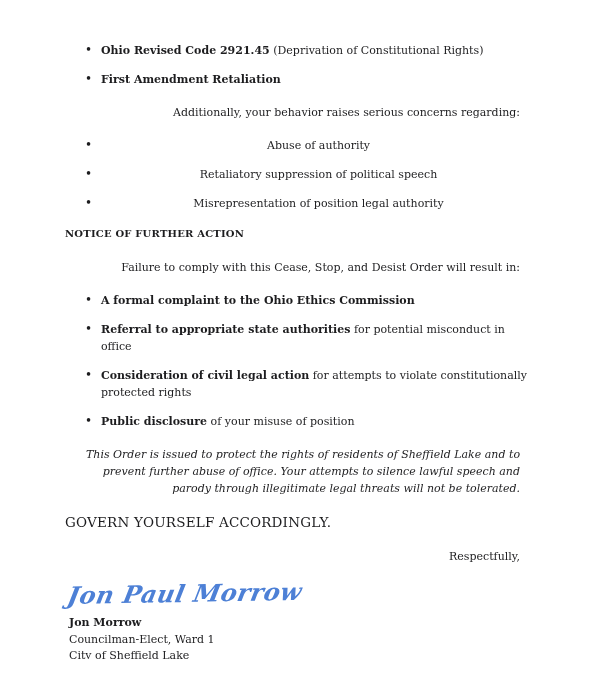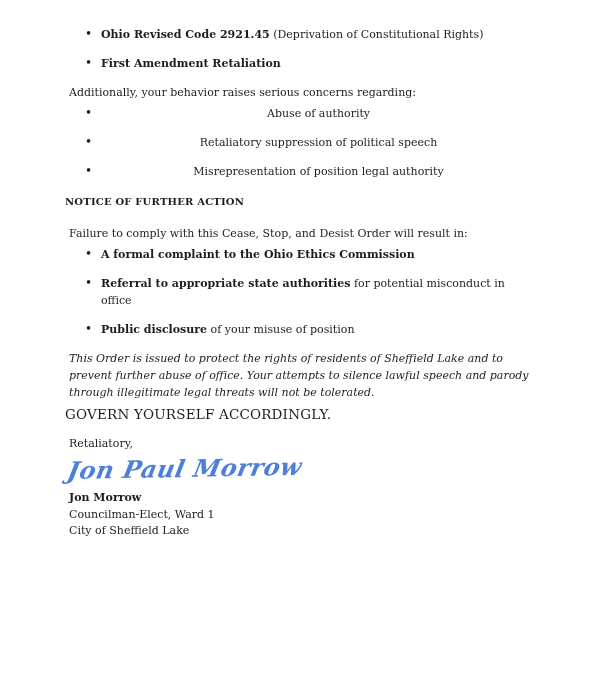--- a/index.html
+++ b/index.html
@@ -5,21 +5,21 @@
   html, body {
     margin: 0;
     padding: 0;
     background: #ffffff;
   }
   .page {
     position: relative;
     width: 600px;
     height: 659px;
     box-sizing: border-box;
-    padding: 26px 64px 0 65px;
+    padding: 42px 64px 0 65px;
     background: #ffffff;
     font-family: "DejaVu Serif", "Liberation Serif", serif;
     font-size: 11px;
     line-height: 17px;
     color: #1d1d1f;
     overflow: hidden;
     border-radius: 17px;
   }
   ul.bullets {
     list-style: none;
@@ -31,21 +31,21 @@
     margin-bottom: 12px;
   }
   ul.bullets li::before {
     content: "\2022";
     position: absolute;
     left: -16px;
     top: 0;
     font-size: 12px;
   }
   .b { font-weight: bold; }
-  p.para { margin: 4px; }
+  p.para { margin: 16px; text-align: right; }
 
   .citations-list   { margin-bottom: 23px; }
   .concerns-intro   { margin-bottom: 10px; }
   .concerns-list    { margin-bottom: 24px; text-align: center; }
   .section-heading {
     font-size: 10px;
     font-weight: bold;
     letter-spacing: 0.2px;
     line-height: 19px;
     margin: 0 0 14px 0;
@@ -98,28 +98,29 @@
     <li>Misrepresentation of position legal authority</li>
   </ul>
 
   <h2 class="section-heading">NOTICE OF FURTHER ACTION</h2>
 
   <p class="para notice-intro">Failure to comply with this Cease, Stop, and Desist Order will result in:</p>
 
   <ul class="bullets consequences-list">
     <li><span class="b">A formal complaint to the Ohio Ethics Commission</span><span></span></li>
     <li><span class="b">Referral to appropriate state authorities</span><span> for potential misconduct in office</span></li>
+    <li><span class="b">Consideration of civil legal action</span><span> for attempts to violate constitutionally protected rights</span></li>
     <li><span class="b">Public disclosure</span><span> of your misuse of position</span></li>
   </ul>
 
   <p class="para closing-para">This Order is issued to protect the rights of residents of Sheffield Lake and to prevent further abuse of office. Your attempts to silence lawful speech and parody through illegitimate legal threats will not be tolerated.</p>
 
   <h2 class="admonition">GOVERN YOURSELF ACCORDINGLY.</h2>
 
-  <p class="para valediction">Retaliatory,</p>
+  <p class="para valediction">Respectfully,</p>
 
   <div>
     <div class="signature-script" style="color: rgb(77, 128, 214);">Jon Paul Morrow</div>
     <div class="signatory">
       <div class="name">Jon Morrow</div>
       <div>Councilman-Elect, Ward 1</div>
       <div>City of Sheffield Lake</div>
     </div>
   </div>
 

